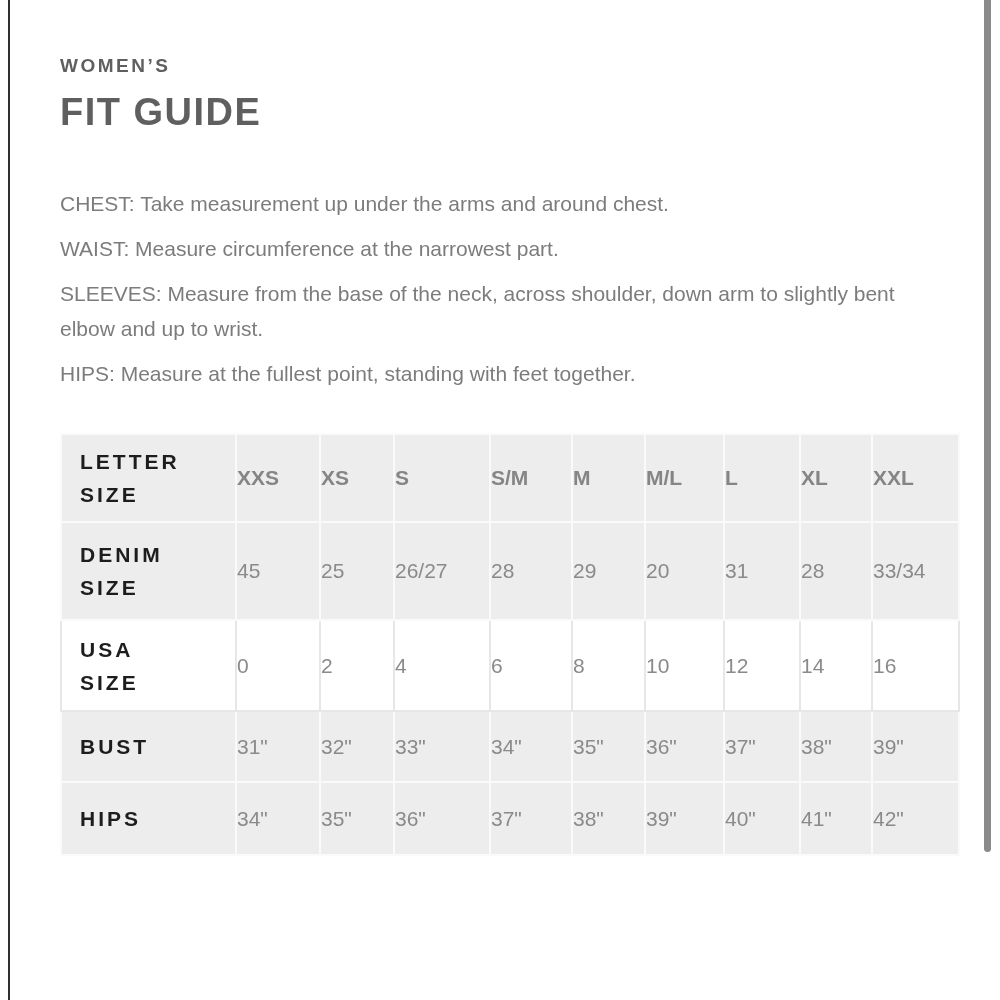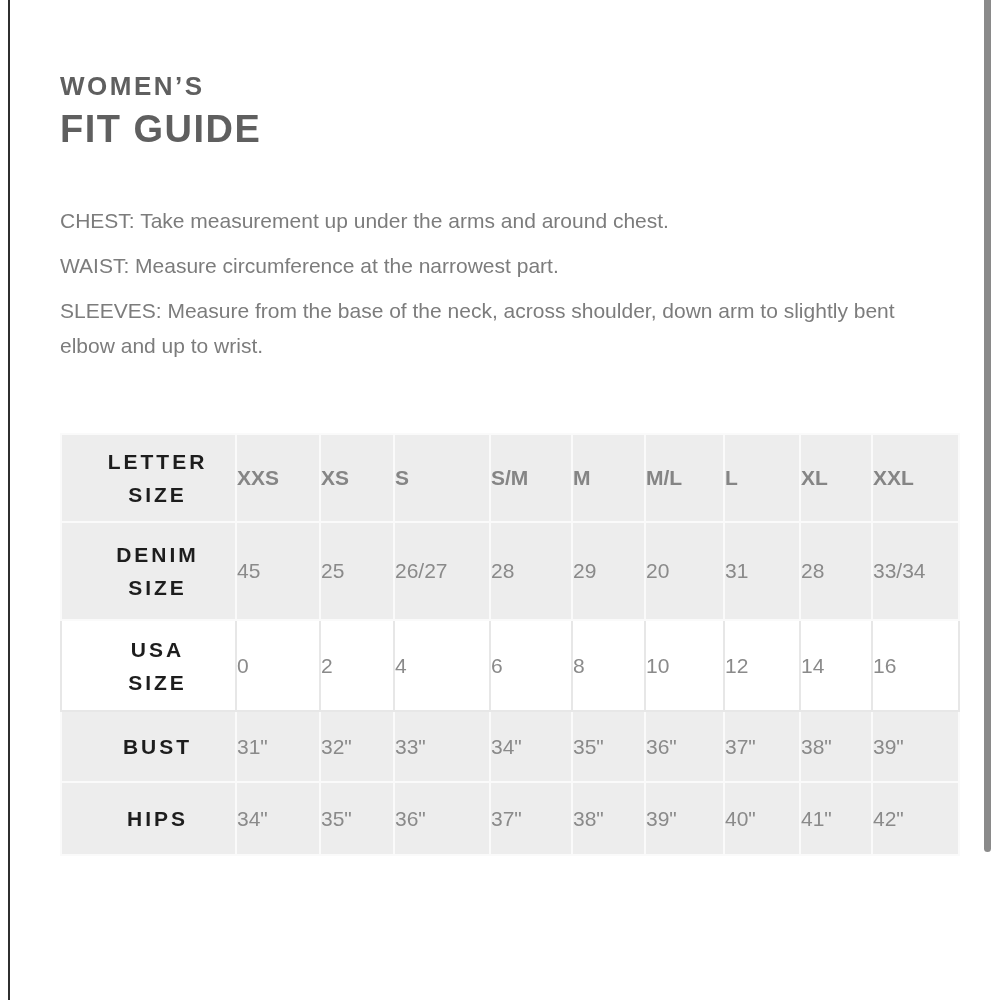--- a/index.html
+++ b/index.html
@@ -18,28 +18,28 @@
   }
   .scrollbar-thumb {
     position: absolute;
     left: 984px; top: 0;
     width: 7px; height: 852px;
     background: #8a8a8a;
     border-radius: 0 0 4px 4px;
   }
   .content { position: absolute; left: 60px; top: 0; width: 900px; }
   .eyebrow {
-    margin-top: 71px;
-    font-size: 26px;
+    margin-top: 55px;
+    font-size: 19px;
     font-weight: bold;
     letter-spacing: 2.5px;
     color: #5f5f5f;
   }
   .page-title {
-    margin-top: 6px;
+    margin-top: 14px;
     font-size: 38px;
     font-weight: bold;
     letter-spacing: 1.5px;
     color: #5f5f5f;
   }
   .instructions { margin-top: 52px; }
   .instructions p {
     max-width: 868px;
     font-size: 21px;
     line-height: 35px;
@@ -64,21 +64,21 @@
   }
   .size-table tr.gray td, .size-table tr.gray th {
     background: #ededed;
     border-color: #fafafa;
   }
   .size-table tr.white td, .size-table tr.white th {
     background: #ffffff;
     border-color: #e7e7e7;
   }
   .size-table .lbl {
-    text-align: center;
+    text-align: left;
     padding-left: 18px;
     font-weight: bold;
     color: #1d1d1d;
     letter-spacing: 3px;
     font-size: 21px;
     line-height: 33px;
   }
   .size-table .lbl span { display: block; }
   .size-table th.size-col { font-weight: bold; color: #858585; }
   tr.r-header { height: 88px; }
@@ -95,20 +95,21 @@
 <div class="scrollbar-thumb"></div>
 
 <div class="content">
   <div class="eyebrow">WOMEN’S</div>
   <div class="page-title">FIT GUIDE</div>
 
   <div class="instructions">
     <p>CHEST: Take measurement up under the arms and around chest.</p>
     <p>WAIST: Measure circumference at the narrowest part.</p>
     <p>SLEEVES: Measure from the base of the neck, across shoulder, down arm to slightly bent elbow and up to wrist.</p>
+    <p>HIPS: Measure at the fullest point, standing with feet together.</p>
   </div>
 </div>
 
 <table class="size-table">
   <colgroup>
     <col style="width:175px">
       <col style="width:84px">
       <col style="width:74px">
     <col style="width:96px">
       <col style="width:82px">

